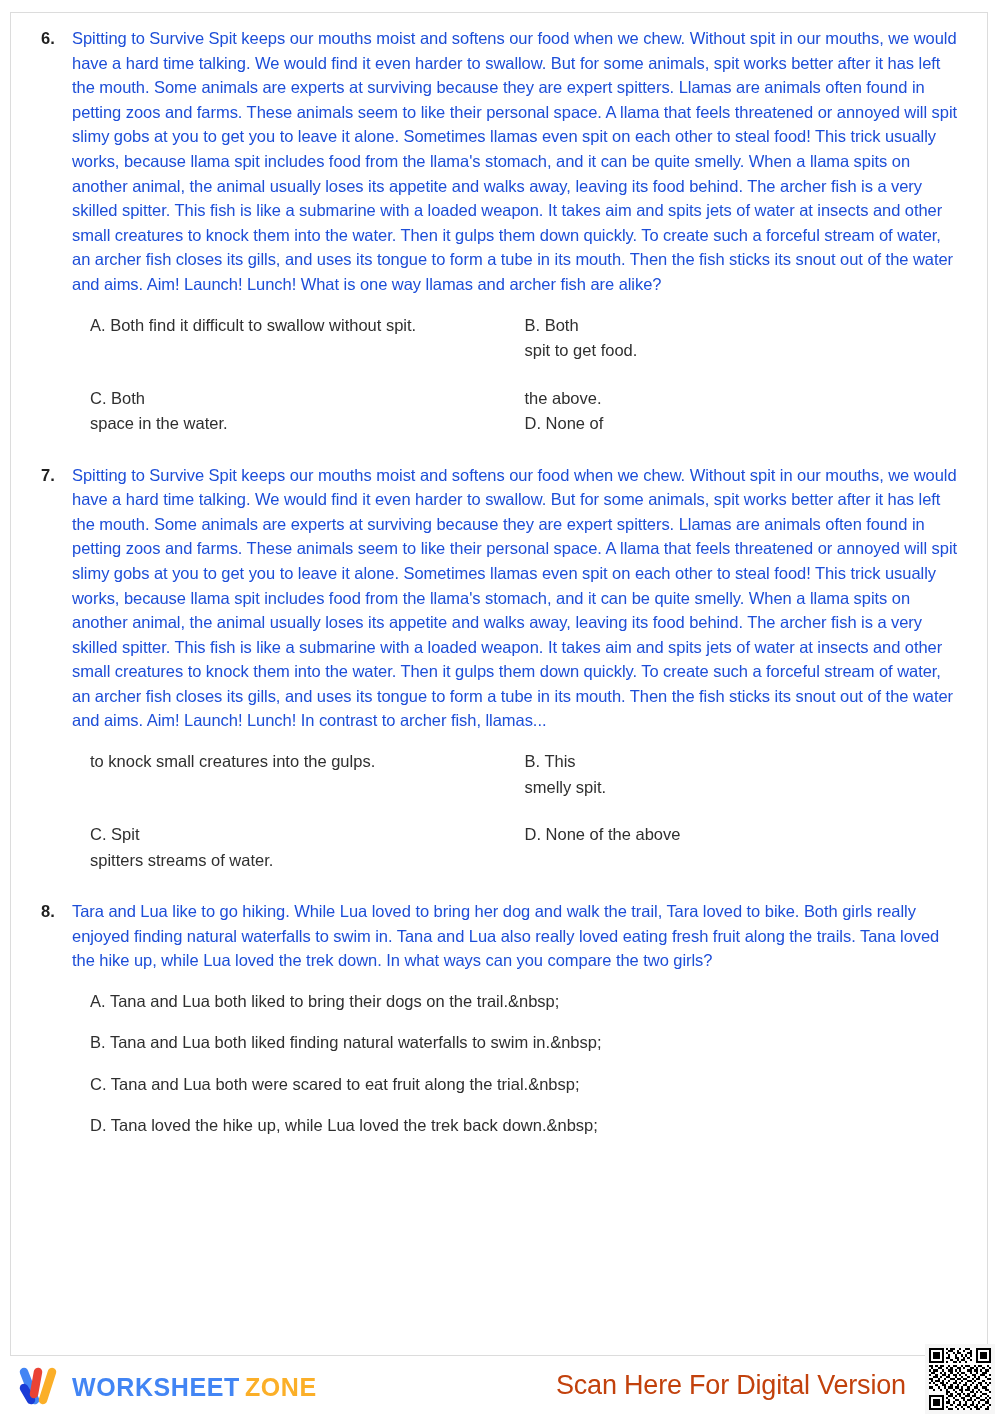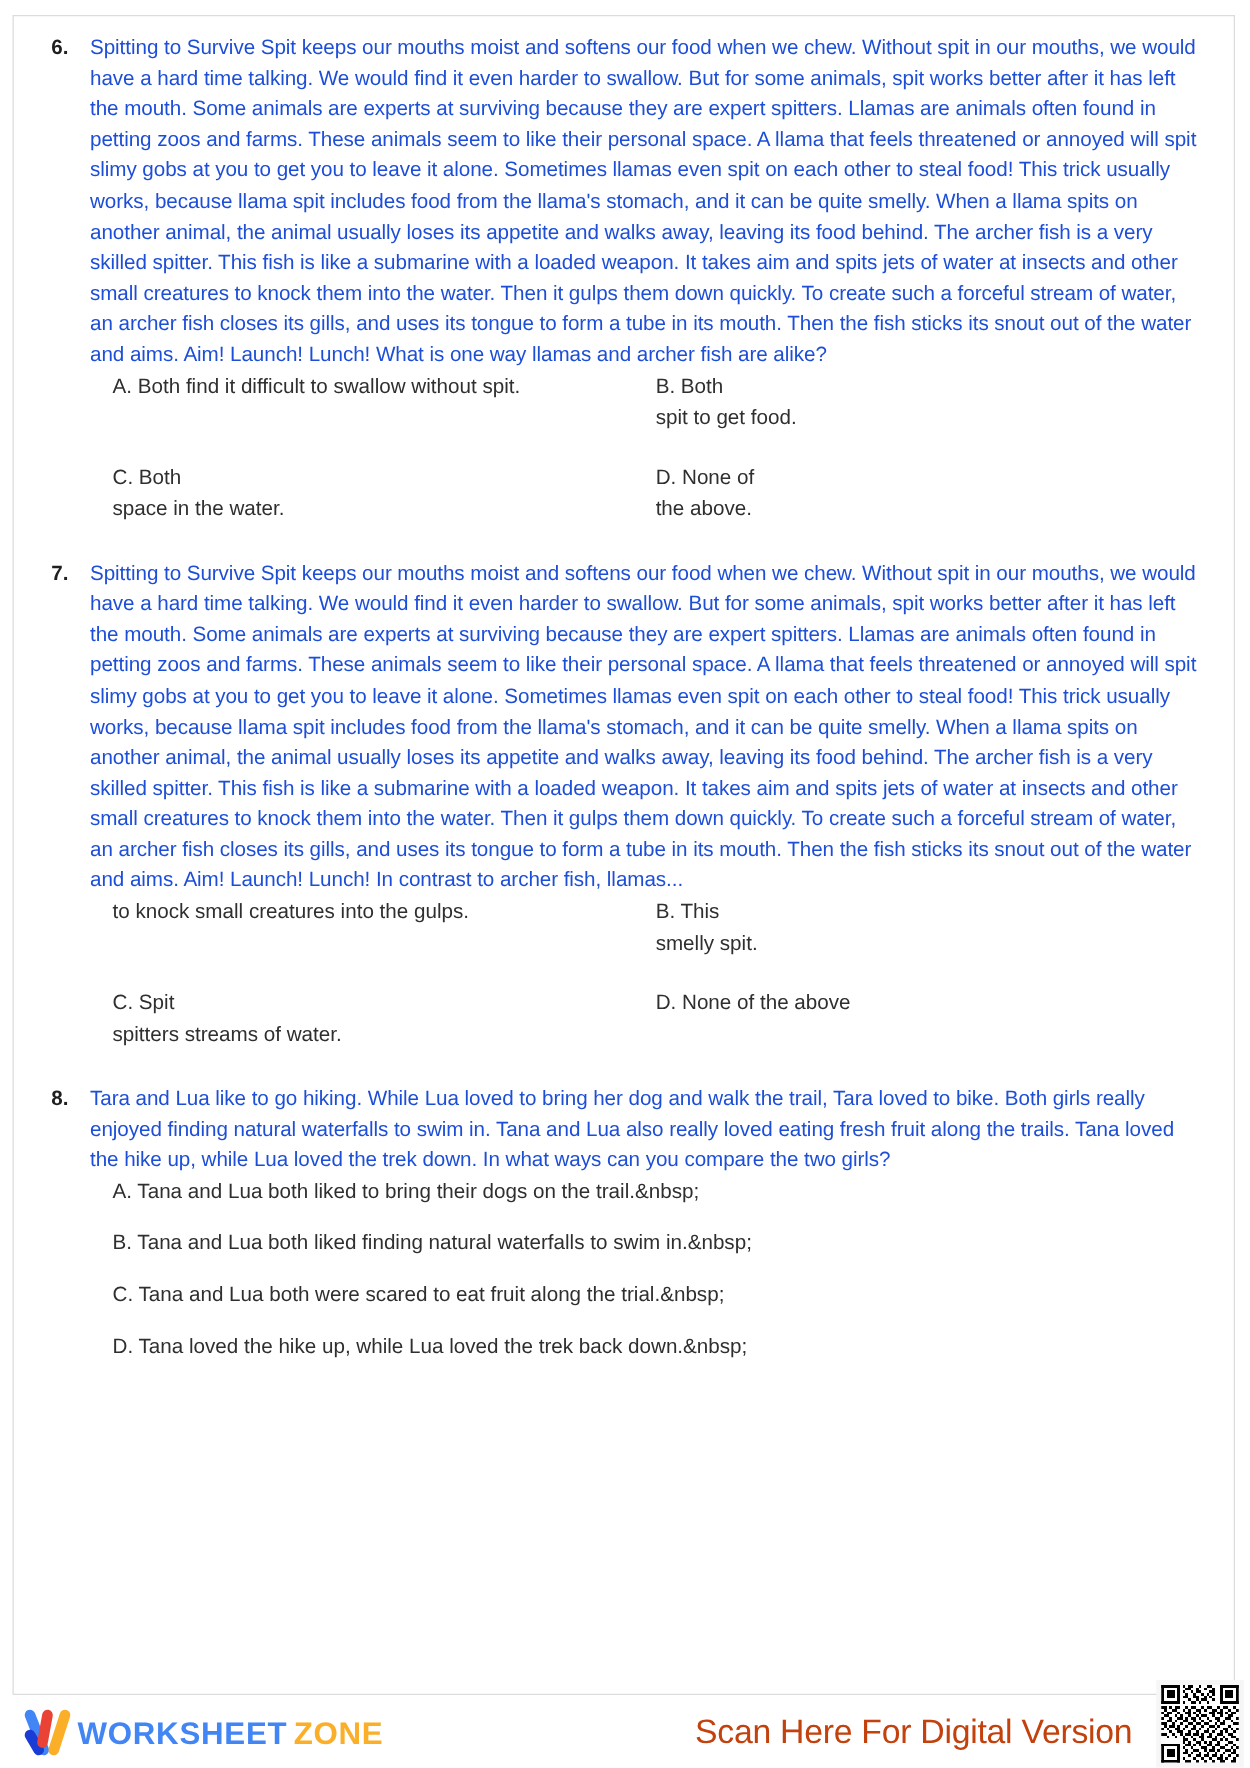--- a/index.html
+++ b/index.html
@@ -46,21 +46,21 @@
     color: #1f1f1f;
   }
   .q-text {
     font-size: 16.5px;
     line-height: 24.6px;
     color: #1d4ed8;
     text-align: left;
     letter-spacing: -0.05px;
   }
   .choices {
-    margin-top: 0;
+    margin-top: 16px;
     padding-left: 18px;
   }
   .choice-row {
     display: flex;
     width: 100%;
   }
   .choice-col {
     width: 50%;
     box-sizing: border-box;
   }
@@ -85,20 +85,21 @@
     top: 1360px;
     width: 1000px;
     height: 54px;
   }
   .logo {
     position: absolute;
     left: 18px;
     top: 6px;
     display: flex;
     align-items: center;
+    gap: 10px;
   }
   .logo-mark {
     width: 44px;
     height: 42px;
     position: relative;
   }
   .logo-text {
     font-size: 25px;
     font-weight: bold;
     letter-spacing: 0.6px;
@@ -155,22 +156,22 @@
         <div class="choice-pair-gap"></div>
         <div class="choice-row">
           <div class="choice-col left">
             <div class="choice">
               <span class="ln">C. Both</span>
               <span class="ln">space in the water.</span>
             </div>
           </div>
           <div class="choice-col">
             <div class="choice">
+              <span class="ln">the above.</span>
               <span class="ln">D. None of</span>
-              <span class="ln">the above.</span>
             </div>
           </div>
         </div>
       </div>
     </div>
 
     <div class="gap-after-q6"></div>
 
     <div class="question">
       <span class="q-num">7.</span>

